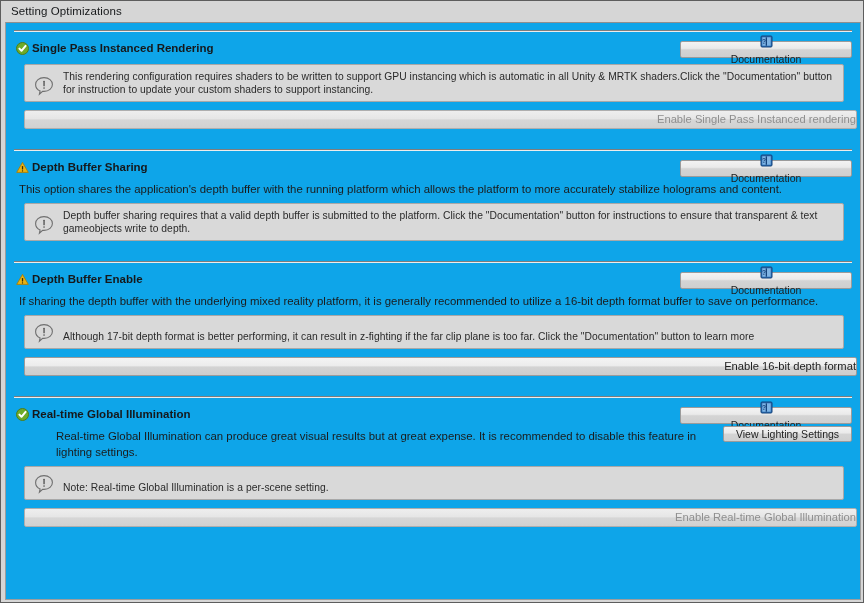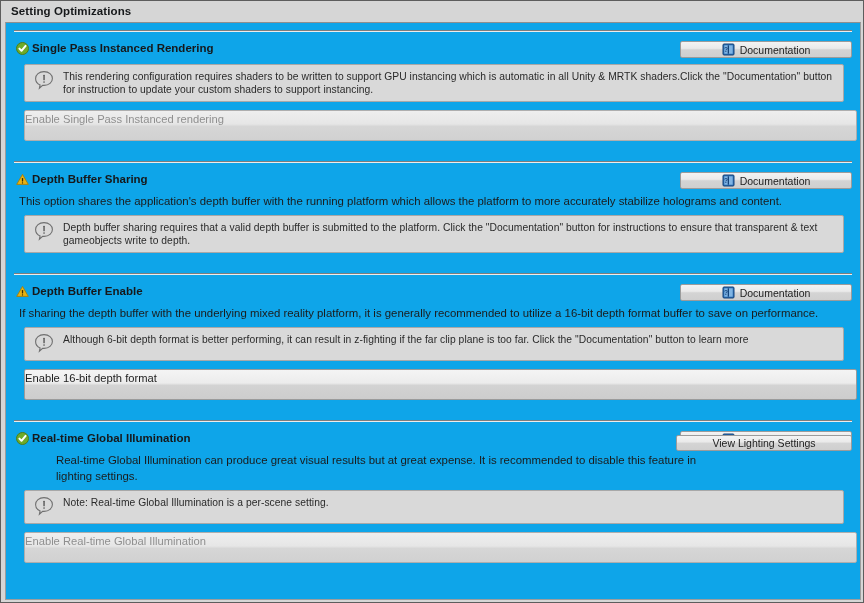--- a/index.html
+++ b/index.html
@@ -30,21 +30,21 @@
 
   .title-bar {
     position: relative;
     height: 21px;
     padding: 4px 0 0 10px;
     box-sizing: border-box;
     background: #d6d6d6;
   }
   .title-bar .title-text {
     font-size: 11.5px;
-    font-weight: bold;
+    font-weight: normal;
     color: #16181a;
     letter-spacing: .1px;
   }
 
   
   .panel {
     position: absolute;
     left: 4px;
     top: 21px;
     width: 856px;
@@ -107,32 +107,33 @@
     height: 17px;
     padding: 0 6px;
     font-size: 10.5px;
     color: #1d1d1d;
     background: linear-gradient(to bottom, #f3f3f3 0%, #eaeaea 42%, #d4d4d4 52%, #cfcfcf 100%);
     border: 1px solid #9b9b9b;
     border-radius: 2px;
     cursor: default;
     white-space: nowrap;
     user-select: none;
+    flex-direction: column;
   }
   .doc-btn {
     position: absolute;
     right: 0;
     top: 0;
     width: 172px;
   }
   .extra-btn {
     position: absolute;
     right: 0;
-    top: 4px;
-    width: 176px;
+    top: 19px;
+    width: 129px;
     height: 16px;
     font-size: 10.5px;
   }
 
   
   .desc {
     margin: 4px 0 0 3px;
     padding-right: 6px;
     font-size: 11.4px;
     line-height: 16px;
@@ -140,21 +141,21 @@
     max-width: 820px;
   }
   .desc.narrow { max-width: 660px; margin-left: 40px; }
 
   
   .helpbox {
     box-sizing: border-box;
     margin: 6px 8px 0 8px;
     min-height: 34px;
     display: flex;
-    align-items: flex-start;
+    align-items: flex-end;
     gap: 9px;
     padding: 5px 8px 5px 9px;
     background: #d9d9d9;
     border: 1px solid #a8a8a8;
     border-radius: 2px;
   }
   .helpbox .help-text {
     font-size: 10.3px;
     line-height: 13px;
     color: #2a2a2a;
@@ -165,23 +166,23 @@
     width: 20px;
     height: 20px;
   }
 
   
   .wide-btn {
     box-sizing: border-box;
     display: block;
     width: 833px;
     margin: 8px 8px 0 8px;
-    height: 31px;
+    height: 19px;
     line-height: 17px;
-    text-align: left;
+    text-align: right;
     font-size: 11.2px;
     color: #1d1d1d;
     background: linear-gradient(to bottom, #f4f4f4 0%, #ececec 45%, #d3d3d3 53%, #cdcdcd 100%);
     border: 1px solid #9b9b9b;
     border-radius: 2px;
     cursor: default;
     user-select: none;
   }
   .wide-btn.disabled {
     color: #8f8f8f;
@@ -306,21 +307,21 @@
       </div>
       <div class="desc">If sharing the depth buffer with the underlying mixed reality platform, it is generally recommended to utilize a 16-bit depth format buffer to save on performance.</div>
       <div class="helpbox">
         <span class="help-ico">
           <svg width="20" height="20" viewBox="0 0 20 20">
             <path d="M10 1.6 C5.1 1.6 1.6 4.6 1.6 8.5 C1.6 11.4 3.4 13.8 6.1 14.9 L5.4 18.2 L8.6 15.3 C9.0 15.35 9.5 15.4 10 15.4 C14.9 15.4 18.4 12.4 18.4 8.5 C18.4 4.6 14.9 1.6 10 1.6 Z" fill="none" stroke="#6f6f6f" stroke-width="1.1"></path>
             <rect x="9.4" y="4.8" width="1.3" height="5.4" rx="0.5" fill="#4c4c4c"></rect>
             <rect x="9.4" y="11.3" width="1.3" height="1.4" rx="0.5" fill="#4c4c4c"></rect>
           </svg>
         </span>
-        <span class="help-text">Although 6-bit depth format is better performing, it can result in z-fighting if the far clip plane is too far. Click the "Documentation" button to learn more</span>
+        <span class="help-text">Although 17-bit depth format is better performing, it can result in z-fighting if the far clip plane is too far. Click the "Documentation" button to learn more</span>
       </div>
       <div class="wide-btn">Enable 16-bit depth format</div>
       <div class="sec-pad"></div>
     </div>
 
     <div class="rule"></div>
     <div class="section">
       <div class="sec-head-row">
         <span class="sec-title">
           <span class="ico">

